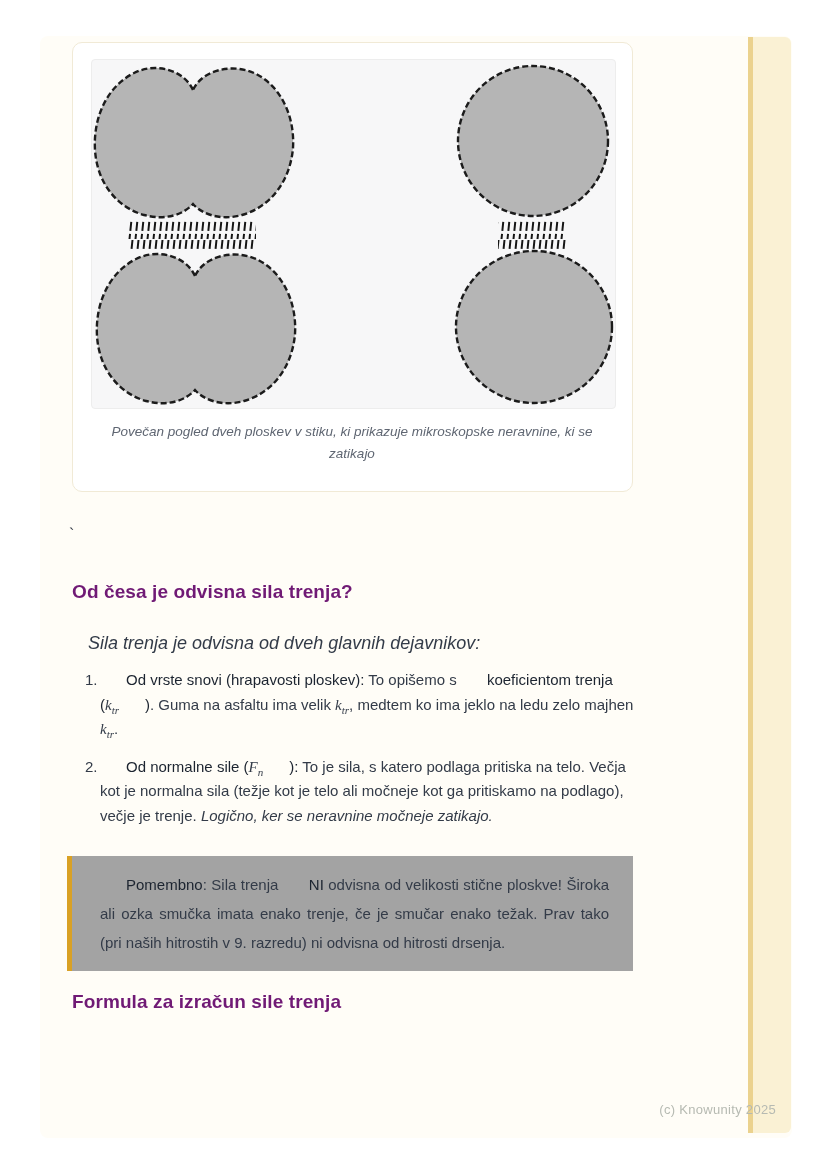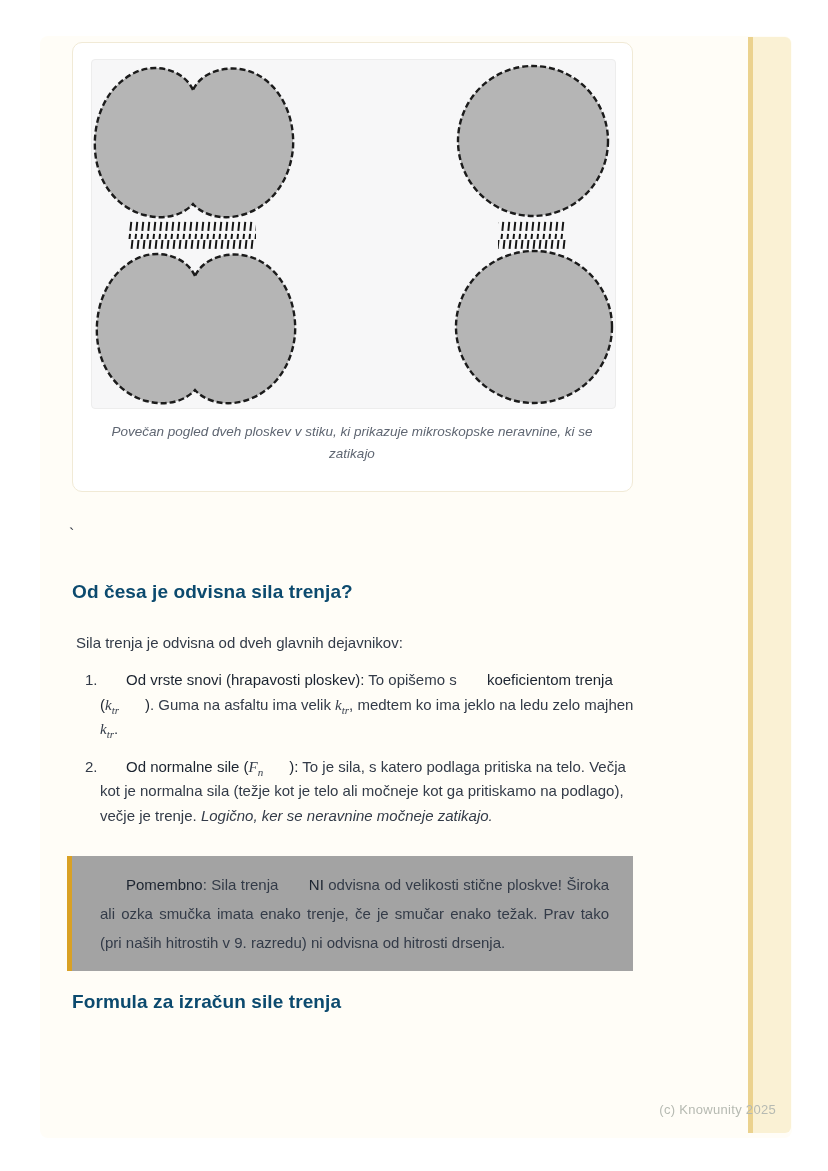--- a/index.html
+++ b/index.html
@@ -17,26 +17,26 @@
   
   .figure-card{position:absolute;left:72px;top:42px;width:559px;height:448px;
          background:#ffffff;border:1px solid #f1ead6;border-radius:10px;}
   .figure-image{position:absolute;left:18px;top:16px;width:523px;height:348px;
          background:#f7f7f8;border:1px solid #ededed;border-radius:4px;overflow:hidden;}
   .figure-caption{position:absolute;left:29px;top:378px;width:500px;
          font-size:13.5px;line-height:22px;font-style:italic;color:#5f6672;text-align:center;}
 
   .stray{position:absolute;left:69px;top:526px;font-size:16px;color:#3a414d;}
 
-  .h-gold{position:absolute;left:72px;font-size:19px;font-weight:bold;color:#0c4a6e;
+  .h-gold{position:absolute;left:72px;font-size:19px;font-weight:bold;color:#701a75;
           letter-spacing:.1px;}
   .h1-pos{top:581px;}
   .h2-pos{top:991px;}
 
-  .body-text{position:absolute;left:76px;width:562px;font-size:15px;line-height:24px;color:#333b48;}
+  .body-text{position:absolute;left:88px;width:562px;font-size:18px;line-height:24px;color:#333b48;font-style:italic;}
   .p1-pos{top:631px;}
   .p2-pos{top:1038px;}
 
   .olist{position:absolute;left:72px;top:668px;width:562px;font-size:15px;line-height:24.5px;color:#333b48;}
   .olist .item{display:flex;margin-bottom:13px;}
   .olist .num{flex:none;width:28px;padding-left:13px;box-sizing:border-box;}
   .olist .content{flex:1;}
   b,.bold{font-weight:normal;color:#1c2430;margin-left:26px;}
   .it{font-style:italic;}
   .math{font-family:"Liberation Serif","DejaVu Serif",serif;font-style:italic;}

